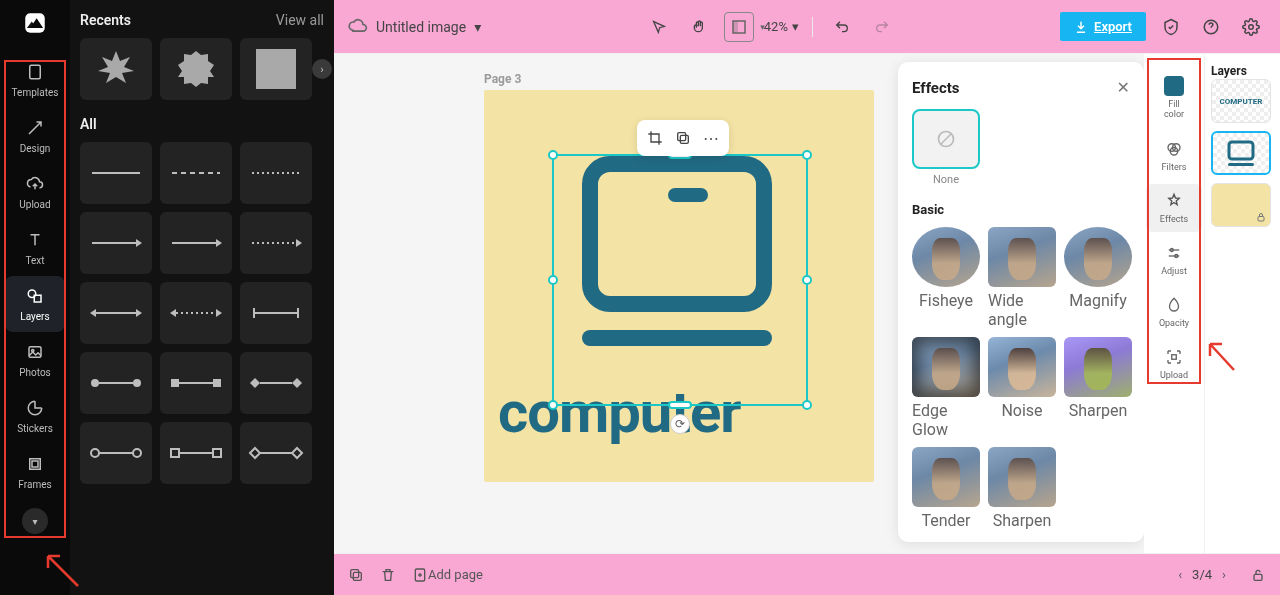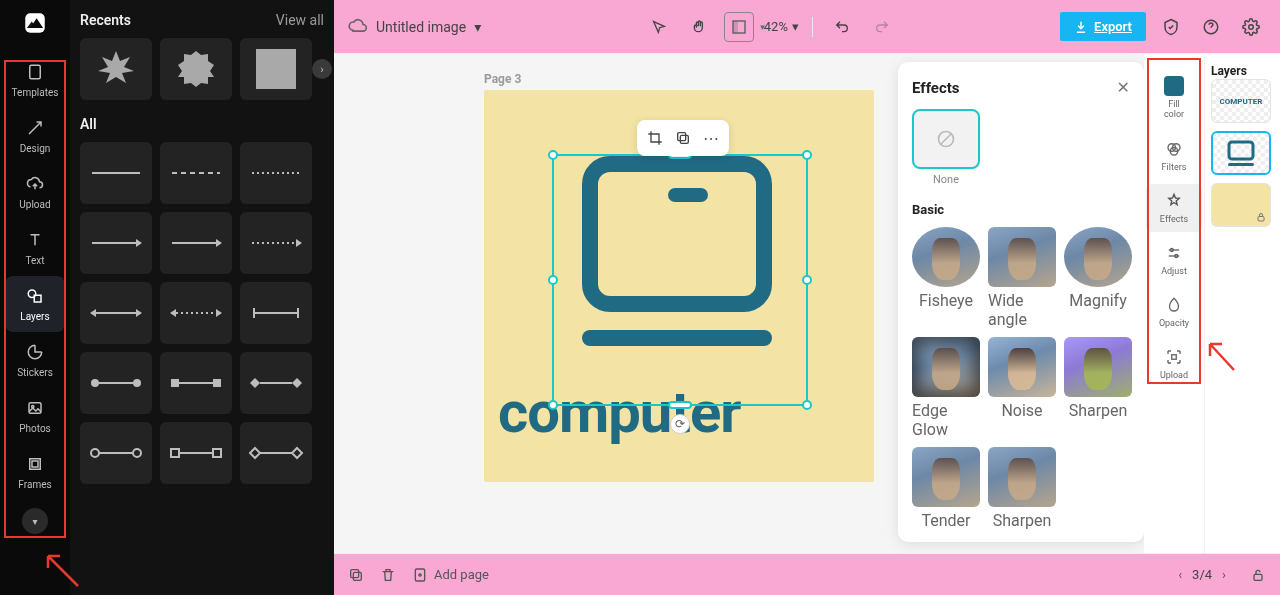--- a/index.html
+++ b/index.html
@@ -60,21 +60,21 @@
 .prop-col{width:60px;display:flex;flex-direction:column;align-items:center;padding-top:14px;gap:4px;background:#fff;position:relative;}
 .prop-item{width:56px;display:flex;flex-direction:column;align-items:center;gap:4px;padding:8px 0;font-size:9px;color:#666;cursor:pointer;border-radius:6px;}
 .prop-item.active{background:#f0f0f0;}
 .fc-swatch{width:20px;height:20px;background:#216a83;border-radius:4px;}
 .arrow-red{position:absolute;color:#e63a2e;}
 .layers-col{width:76px;background:#fff;padding:10px 6px;border-left:1px solid #f0f0f0;}
 .layers-h{font-size:12px;font-weight:700;margin-bottom:1px;color:#222;}
 .layer{width:60px;height:44px;border:1px solid #e4e4e4;border-radius:6px;margin-bottom:8px;display:flex;align-items:center;justify-content:center;font-size:8px;font-weight:700;color:#216a83;background-image:linear-gradient(45deg,#eee 25%,transparent 25%,transparent 75%,#eee 75%),linear-gradient(45deg,#eee 25%,transparent 25%,transparent 75%,#eee 75%);background-size:8px 8px;background-position:0 0,4px 4px;cursor:pointer;position:relative;}
 .layer.sel{border:2px solid #17b6f3;}
 .bottombar{height:42px;display:flex;align-items:center;padding:0 14px;gap:16px;border-top:1px solid #f0f0f0;}
-.bb-btn{color:#555;cursor:pointer;display:flex;align-items:center;gap:6px;font-size:13px;}
+.bb-btn{color:#555;cursor:pointer;display:flex;align-items:center;gap:0;font-size:13px;}
 .pg-nav{display:flex;align-items:center;gap:10px;font-size:13px;color:#444;margin-right:8px;}
 svg{display:block;}
 </style>
 </head>
 <body>
 
 <div class="app">
 
   <div class="nav-col">
     <div class="logo">
@@ -122,35 +122,35 @@
           <svg width="18" height="18" viewBox="0 0 24 24" fill="none" stroke="#fff" stroke-width="2">
             <circle cx="8" cy="9" r="5"></circle>
             <rect x="11" y="11" width="9" height="9"></rect>
           </svg>
         </span>
       <span>Layers</span>
     </div>
     <div class="nav-item">
       <span class="nav-icon">
           <svg width="18" height="18" viewBox="0 0 24 24" fill="none" stroke="#bdbdbd" stroke-width="2">
-            <path d="M12 3a9 9 0 1 0 9 9"></path>
-            <path d="M12 3v9h9"></path>
-          </svg>
-        </span>
-      <span>Stickers</span>
-    </div>
-    <div class="nav-item">
-      <span class="nav-icon">
-          <svg width="18" height="18" viewBox="0 0 24 24" fill="none" stroke="#bdbdbd" stroke-width="2">
             <rect x="4" y="5" width="16" height="14" rx="2"></rect>
             <circle cx="9" cy="10" r="1.5"></circle>
             <path d="M4 17l5-5 4 4 3-3 4 4"></path>
           </svg>
         </span>
       <span>Photos</span>
+    </div>
+    <div class="nav-item">
+      <span class="nav-icon">
+          <svg width="18" height="18" viewBox="0 0 24 24" fill="none" stroke="#bdbdbd" stroke-width="2">
+            <path d="M12 3a9 9 0 1 0 9 9"></path>
+            <path d="M12 3v9h9"></path>
+          </svg>
+        </span>
+      <span>Stickers</span>
     </div>
     <div class="nav-item">
       <span class="nav-icon">
           <svg width="18" height="18" viewBox="0 0 24 24" fill="none" stroke="#bdbdbd" stroke-width="2">
             <rect x="5" y="5" width="14" height="14"></rect>
             <rect x="8" y="8" width="8" height="8"></rect>
           </svg>
         </span>
       <span>Frames</span>
     </div>

